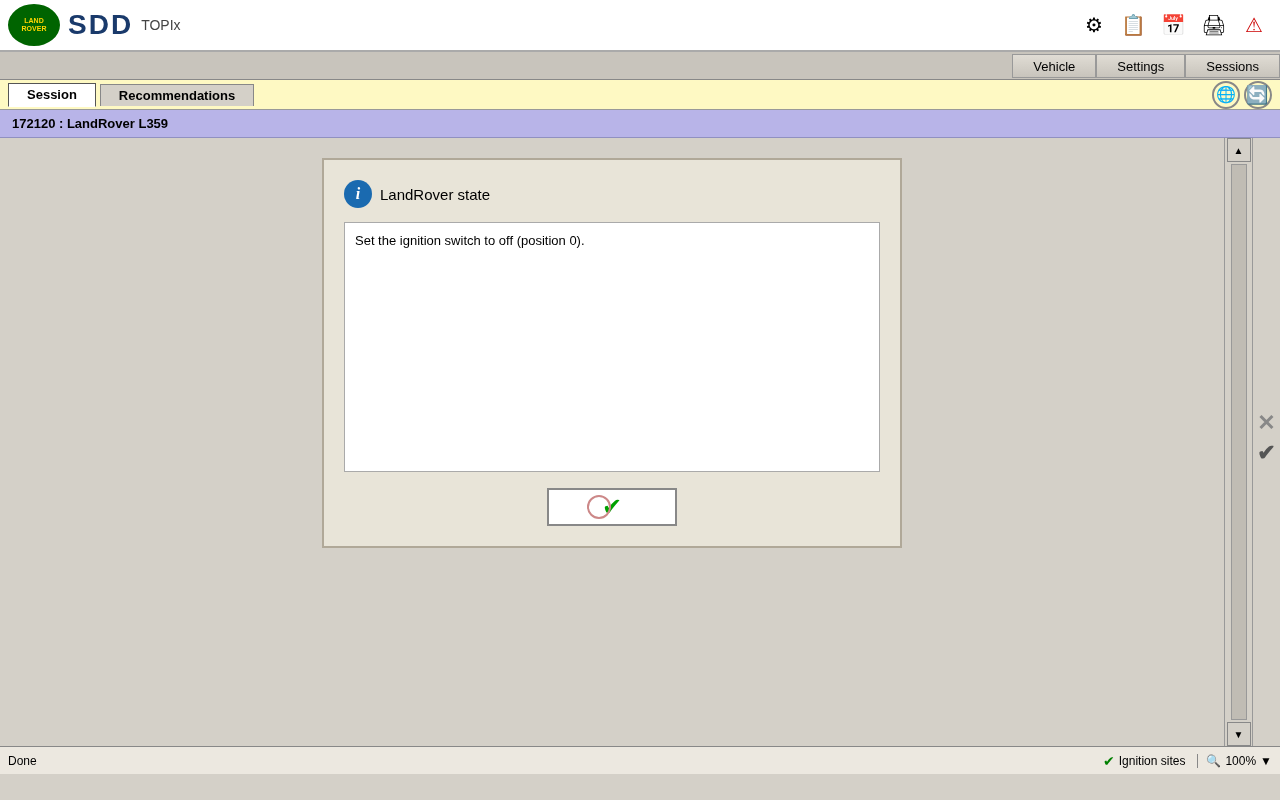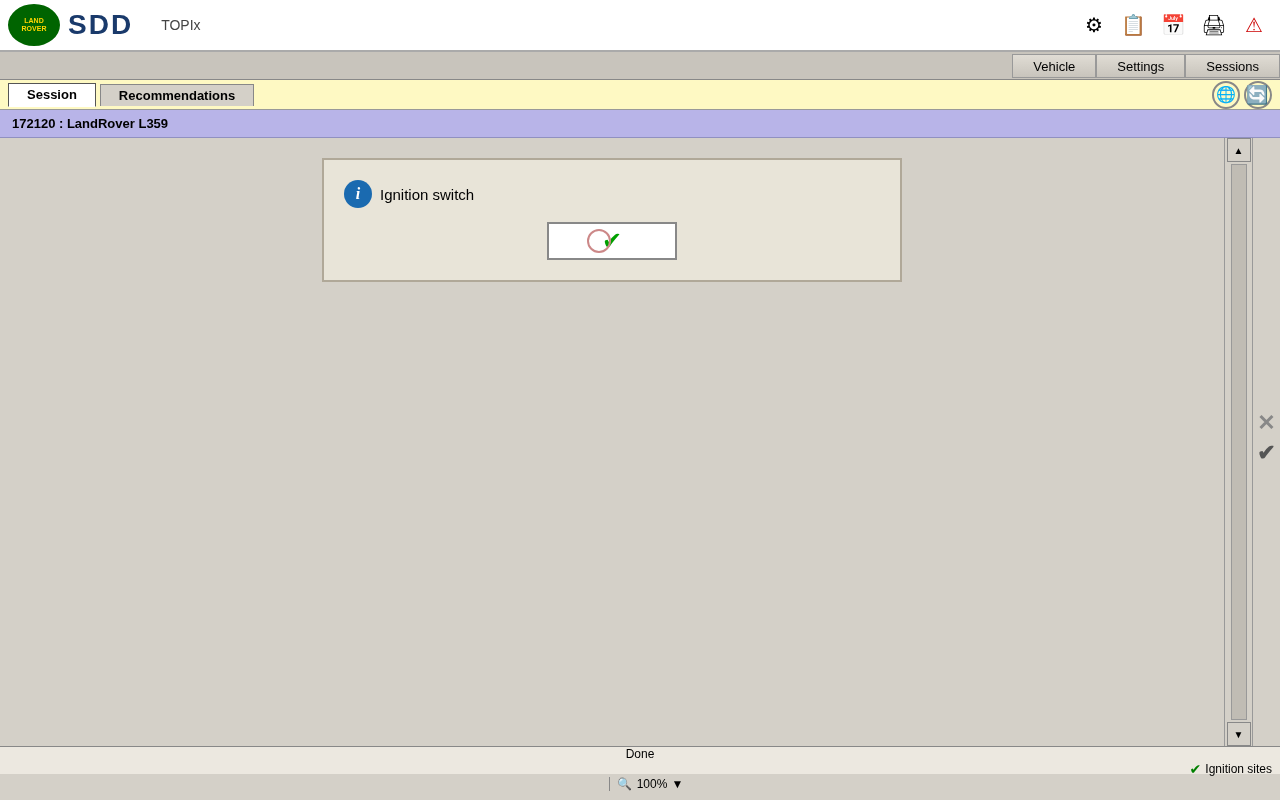--- a/index.html
+++ b/index.html
@@ -40,21 +40,21 @@
     }
     #sdd-logo {
       font-size: 28px;
       font-weight: bold;
       color: #1a3a6b;
       letter-spacing: 2px;
     }
     #topix-label {
       font-size: 14px;
       color: #444;
-      margin-left: 20px;
+      margin-left: 0;
     }
     #website-url {
       flex: 1;
       text-align: center;
       font-size: 26px;
       font-weight: bold;
       color: #00aa00;
       font-family: Arial, sans-serif;
     }
     #toolbar-icons {
@@ -307,21 +307,20 @@
       border-top: 1px solid #888;
       height: 28px;
       display: flex;
       align-items: center;
       padding: 0 8px;
       font-size: 12px;
       position: absolute;
       bottom: 26px;
       left: 0;
       right: 0;
-      flex-direction: column;
     }
     #done-text { color: #000; }
     #trusted-sites {
       margin-left: auto;
       display: flex;
       align-items: center;
       gap: 4px;
       color: #000;
     }
     .trusted-icon {
@@ -377,21 +376,24 @@
 <div id="breadcrumb-bar">
   <span>172120 : LandRover L359</span>
 </div>
 
 <div id="main-area" style="height: 608px;">
   <div id="content-panel">
 
     <div id="dialog-box">
       <div id="dialog-header">
         <div id="info-icon">i</div>
-        <div id="dialog-title">Ignition switch</div>
+        <div id="dialog-title">LandRover state</div>
+      </div>
+      <div id="dialog-content">
+        <span>Set the ignition switch to off (position 0).</span>
       </div>
       <div id="dialog-footer">
         <div id="ok-button">
           <div class="ok-circle"></div>
           <span class="ok-checkmark">✔</span>
         </div>
       </div>
     </div>
   </div>
 

